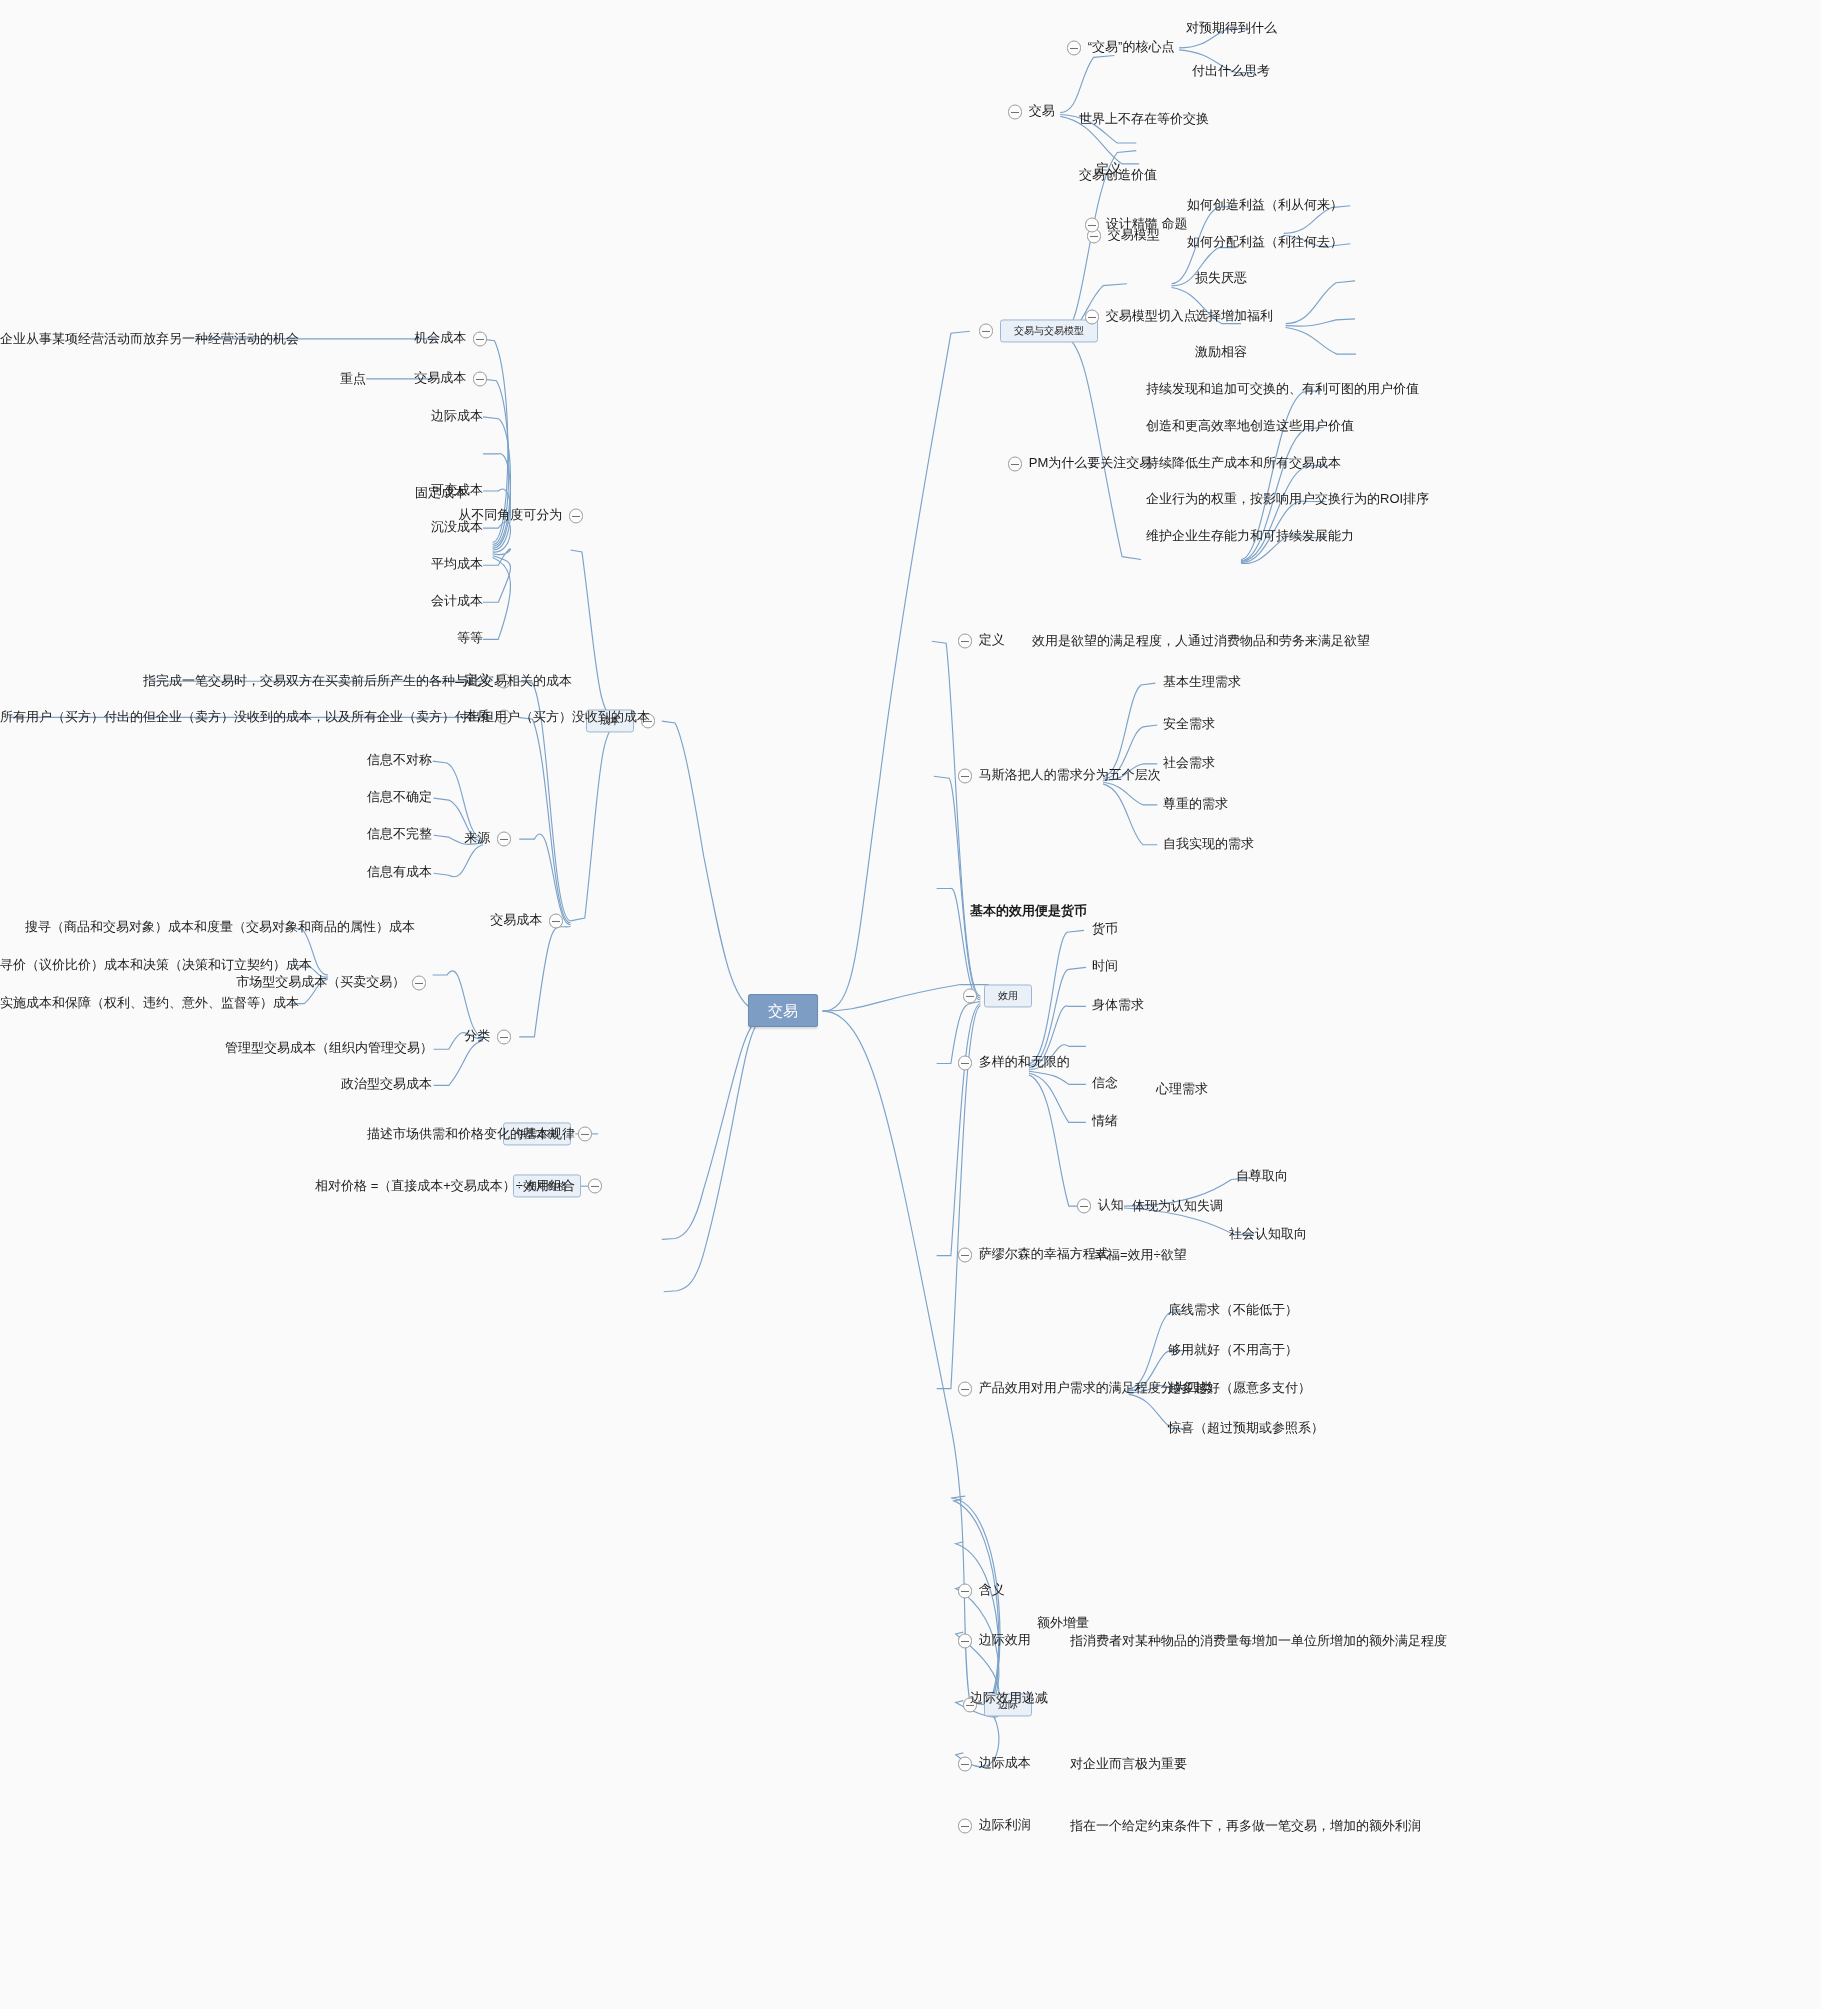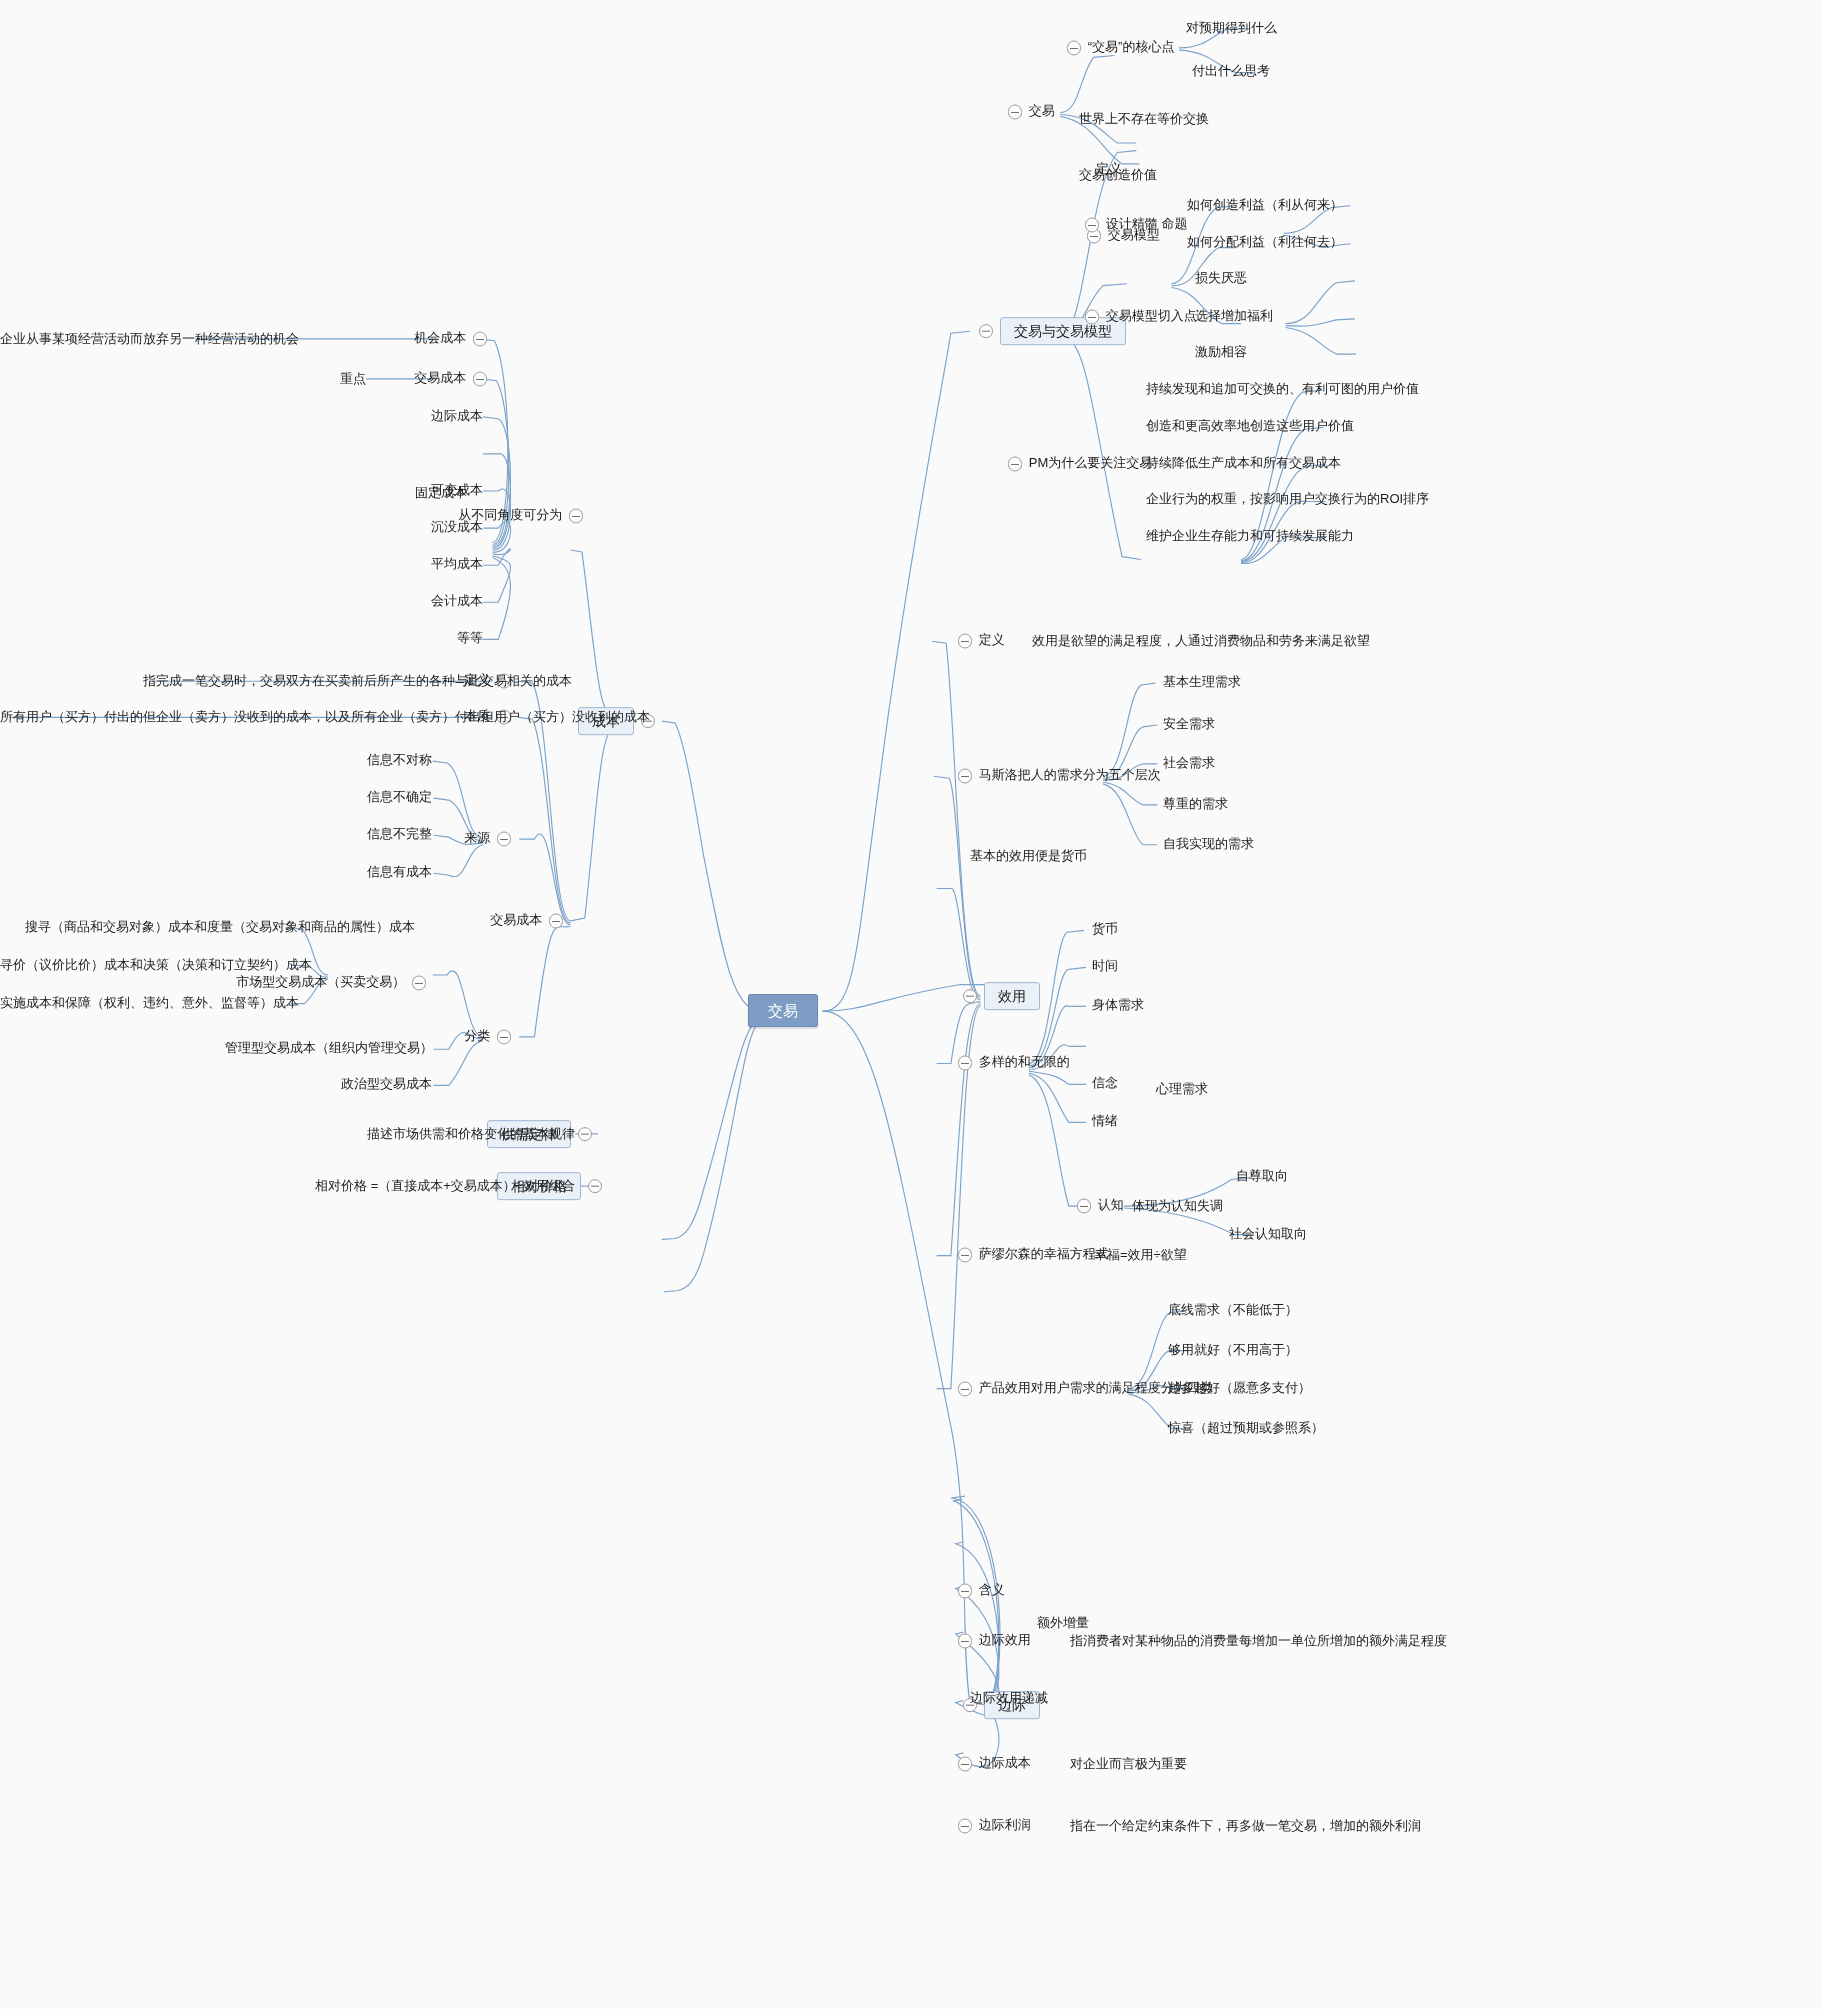--- a/index.html
+++ b/index.html
@@ -30,21 +30,21 @@
     padding:6.7px 19px;
     font-size:15px;
     box-shadow:0 1px 1.9px rgba(0,0,0,.12);
   }
   
   .box1{
     background:#eaf0f7;
     border:1px solid #9db6d2;
     border-radius:2.9px;
     padding:4.8px 13.3px;
-    font-size:14px;
+    font-size:10px;
   }
   
   .tog{
     display:inline-block;vertical-align:middle;
     width:12.4px;height:12.4px;border:1px solid #9a9a9a;
     border-radius:50%;background:#fdfdfd;
     position:relative;
     margin:0 6.7px;
     cursor:pointer;
   }
@@ -392,21 +392,21 @@
   <div class="node r" style="left:1163px;top:764px;">
     <span class="lbl">社会需求</span>
   </div>
   <div class="node r" style="left:1163px;top:805px;">
     <span class="lbl">尊重的需求</span>
   </div>
   <div class="node r" style="left:1163px;top:845px;">
     <span class="lbl">自我实现的需求</span>
   </div>
 
-  <div class="node r" style="left:970px;top:857px;">
+  <div class="node r" style="left:970px;top:912px;font-weight:bold;">
     <span class="lbl">基本的效用便是货币</span>
   </div>
 
   <div class="node r" style="left:951px;top:1063px;">
     <span class="tog"></span><span class="lbl">多样的和无限的</span>
   </div>
   <div class="node r" style="left:1092px;top:930px;">
     <span class="lbl">货币</span>
   </div>
   <div class="node r" style="left:1092px;top:967px;">

